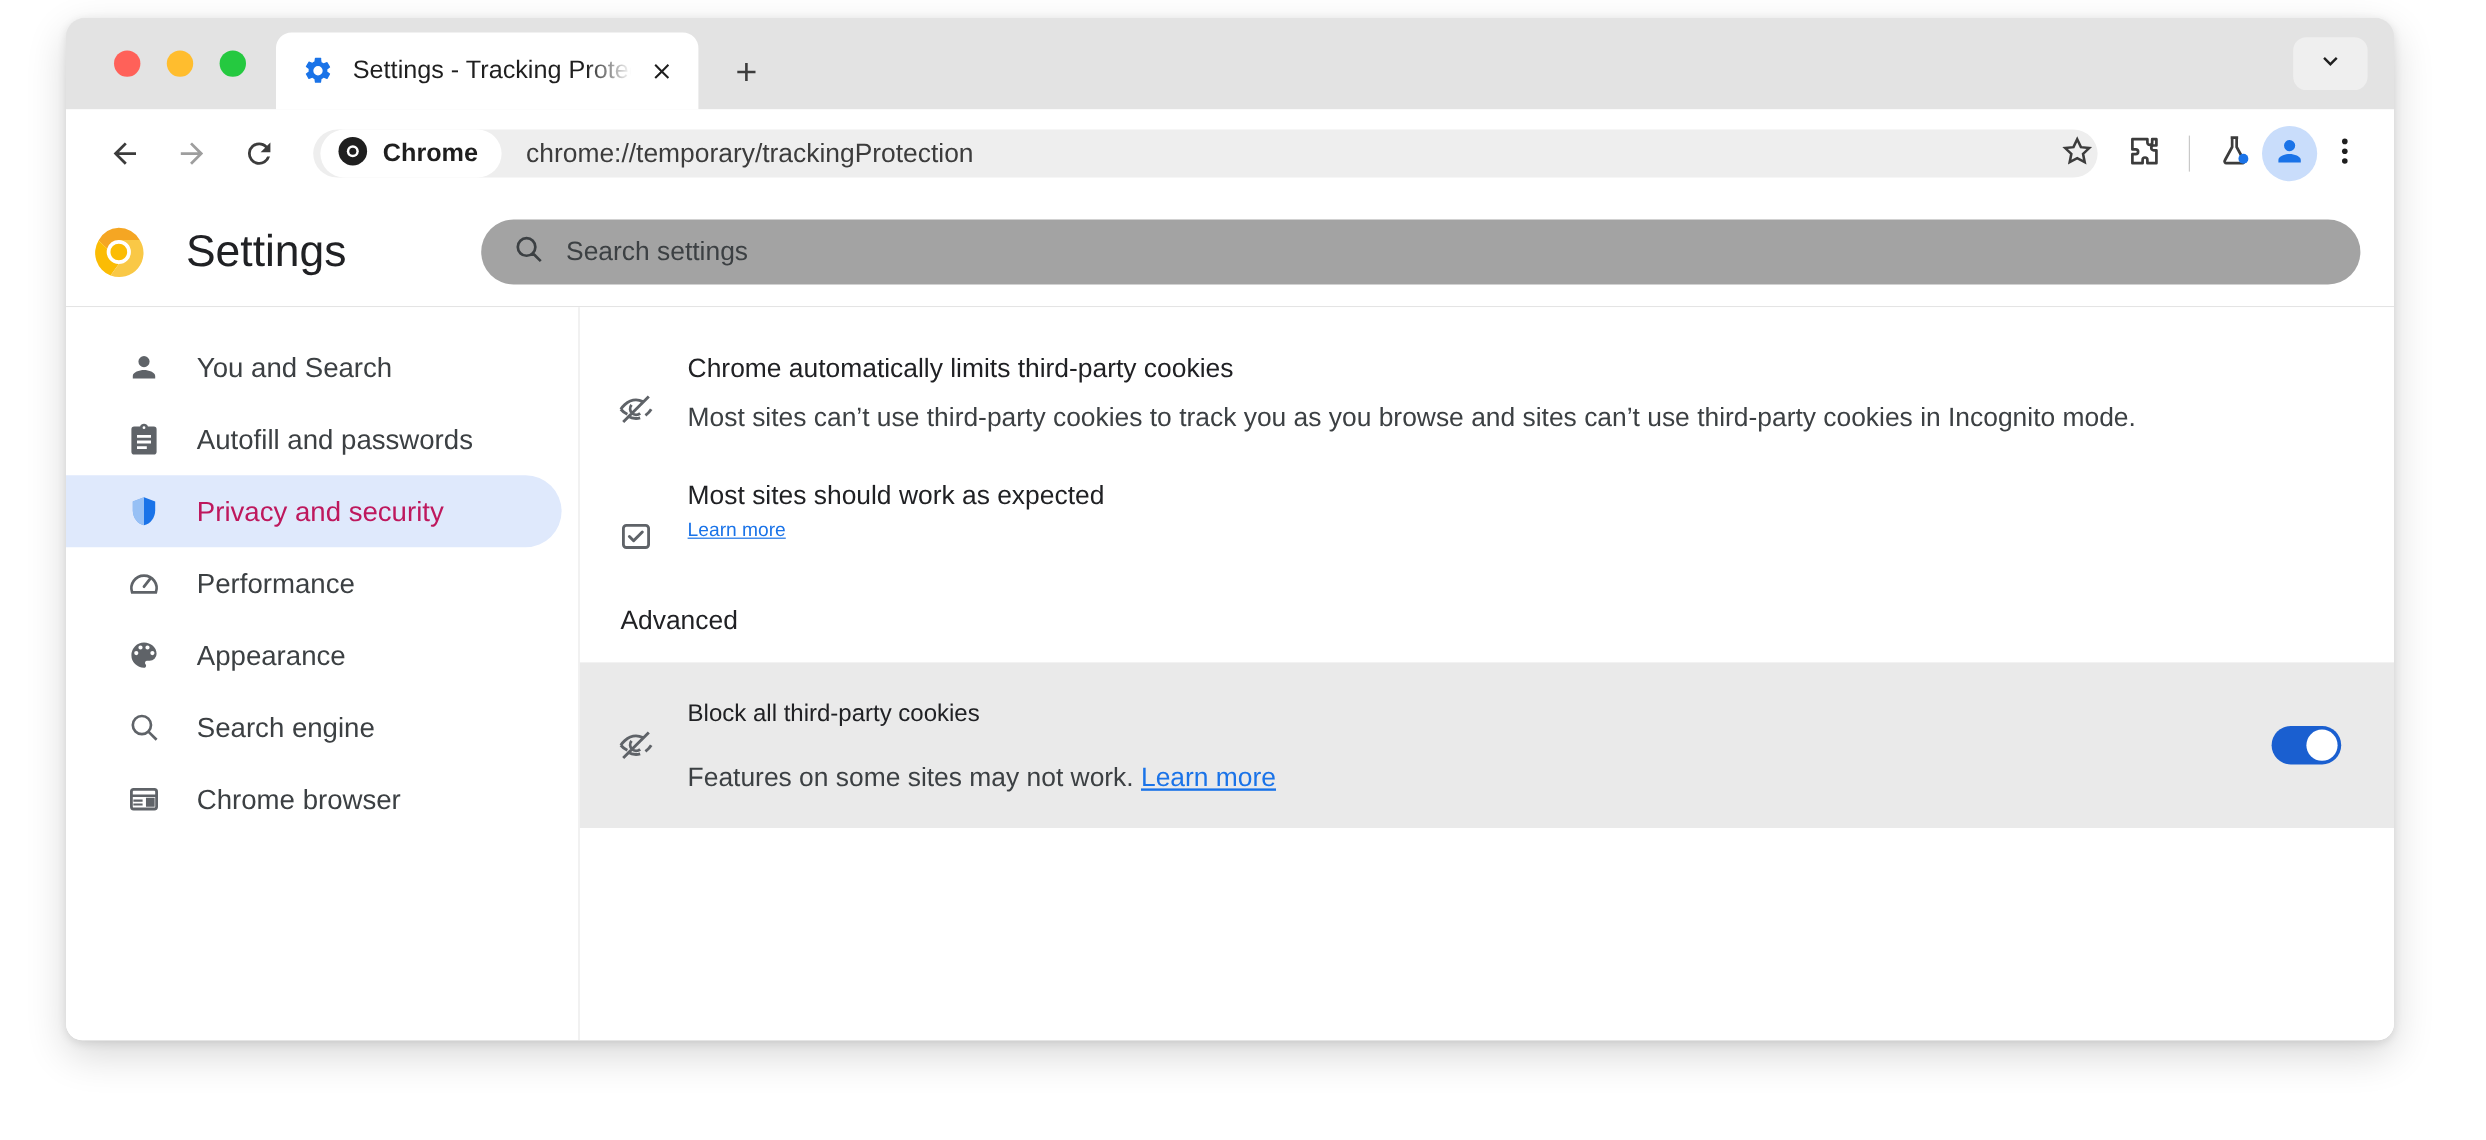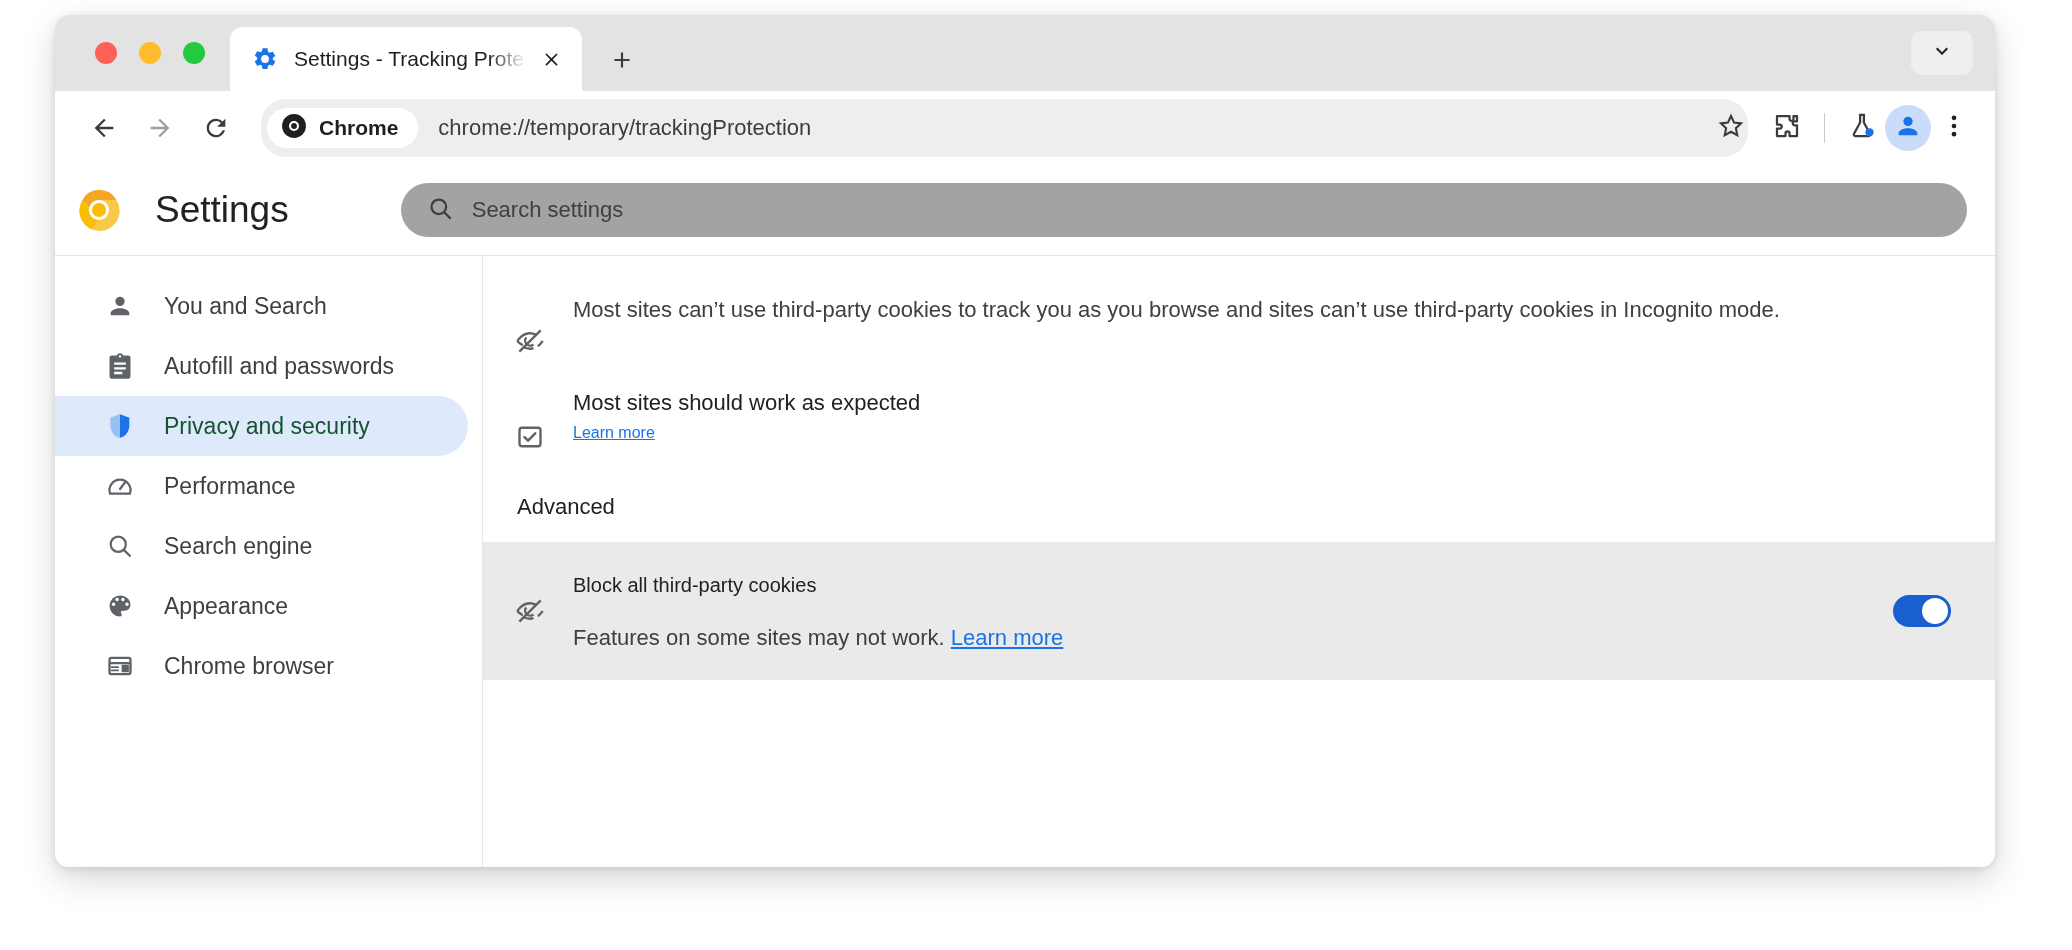--- a/index.html
+++ b/index.html
@@ -118,21 +118,21 @@
   .tb-btn {
     width: 46px; height: 46px;
     display: flex; align-items: center; justify-content: center;
     border-radius: 50%;
     flex: 0 0 auto;
   }
   .nav-gap { width: 10px; flex: 0 0 10px; }
 
   .omnibox {
     flex: 1 1 auto;
-    height: 58px;
+    height: 40px;
     margin: 0 16px 0 22px;
     background: #eeeeee;
     border-radius: 25px;
     display: flex;
     align-items: center;
     padding: 0 6px 0 6px;
     min-width: 0;
   }
   .chrome-chip {
     display: flex;
@@ -245,21 +245,21 @@
   .nav-icon {
     width: 30px; height: 30px;
     flex: 0 0 30px;
     display: flex; align-items: center; justify-content: center;
   }
   .nav-label {
     font-size: 23px;
     margin-left: 29px;
     white-space: nowrap;
   }
-  .nav-item.selected .nav-label { color: #14532d; }
+  .nav-item.selected .nav-label { color: #be185d; }
 
   
   .content {
     flex: 1 1 auto;
     background: #ffffff;
     border-left: 1px solid #e8e8e8;
     position: relative;
     overflow: hidden;
   }
   .content-inner {
@@ -531,33 +531,33 @@
               <path fill="none" stroke="#5f6368" stroke-width="1.9" stroke-linecap="round" d="M3.5 18.5a9 9 0 1 1 17 0z"></path>
               <path fill="none" stroke="#5f6368" stroke-width="2" stroke-linecap="round" d="m12 14.5 4.2-5.4"></path>
             </svg>
           </span>
           <span class="nav-label">Performance</span>
         </div>
 
         <div class="nav-item">
           <span class="nav-icon">
             <svg viewBox="0 0 24 24" width="28" height="28">
+              <path fill="#5f6368" d="M12 3a9 9 0 0 0 0 18c.83 0 1.5-.67 1.5-1.5 0-.39-.15-.74-.39-1a1.49 1.49 0 0 1 1.09-2.5H16a5 5 0 0 0 5-5c0-4.42-4.03-8-9-8zm-5.5 9a1.5 1.5 0 1 1 0-3 1.5 1.5 0 0 1 0 3zm3-4a1.5 1.5 0 1 1 0-3 1.5 1.5 0 0 1 0 3zm5 0a1.5 1.5 0 1 1 0-3 1.5 1.5 0 0 1 0 3zm3.5 4a1.5 1.5 0 1 1 0-3 1.5 1.5 0 0 1 0 3z"></path>
+            </svg>
+          </span>
+          <span class="nav-label">Appearance</span>
+        </div>
+
+        <div class="nav-item">
+          <span class="nav-icon">
+            <svg viewBox="0 0 24 24" width="28" height="28">
               <path fill="none" stroke="#5f6368" stroke-width="1.9" d="M10.5 17a6.5 6.5 0 1 1 0-13 6.5 6.5 0 0 1 0 13zM15.3 15.3 21 21"></path>
             </svg>
           </span>
           <span class="nav-label">Search engine</span>
-        </div>
-
-        <div class="nav-item">
-          <span class="nav-icon">
-            <svg viewBox="0 0 24 24" width="28" height="28">
-              <path fill="#5f6368" d="M12 3a9 9 0 0 0 0 18c.83 0 1.5-.67 1.5-1.5 0-.39-.15-.74-.39-1a1.49 1.49 0 0 1 1.09-2.5H16a5 5 0 0 0 5-5c0-4.42-4.03-8-9-8zm-5.5 9a1.5 1.5 0 1 1 0-3 1.5 1.5 0 0 1 0 3zm3-4a1.5 1.5 0 1 1 0-3 1.5 1.5 0 0 1 0 3zm5 0a1.5 1.5 0 1 1 0-3 1.5 1.5 0 0 1 0 3zm3.5 4a1.5 1.5 0 1 1 0-3 1.5 1.5 0 0 1 0 3z"></path>
-            </svg>
-          </span>
-          <span class="nav-label">Appearance</span>
         </div>
 
         <div class="nav-item">
           <span class="nav-icon">
             <svg viewBox="0 0 24 24" width="28" height="28">
               <rect x="3" y="5" width="18" height="14" rx="1.6" fill="none" stroke="#5f6368" stroke-width="2"></rect>
               <path fill="#5f6368" d="M3 8.6h18v1.8H3zM13.4 11h6.2v6.4h-6.2z"></path>
               <path fill="#5f6368" d="M4.4 12.3h6.6v1.5H4.4zM4.4 15h6.6v1.5H4.4z"></path>
             </svg>
           </span>
@@ -570,20 +570,21 @@
 
           <div class="info-row">
             <span class="info-icon">
               <svg viewBox="0 0 24 24" width="32" height="32">
                 <path fill="none" stroke="#5f6368" stroke-width="1.8" d="M2.5 12S6 6.2 12 6.2c1.6 0 3 .42 4.2 1.05M21.5 12s-1.3 2.15-3.6 3.9M9.2 9.3a3.8 3.8 0 0 0 5.4 5.3M4 20 20 4"></path>
                 <path fill="none" stroke="#5f6368" stroke-width="1.8" d="M6.6 15.2A12.6 12.6 0 0 1 2.5 12"></path>
                 <path fill="none" stroke="#5f6368" stroke-width="1.8" d="M14.6 17.4a9.4 9.4 0 0 1-2.6.4c-2 0-3.8-.64-5.3-1.5"></path>
               </svg>
             </span>
             <div class="info-text">
+              <div class="info-title">Chrome automatically limits third-party cookies</div>
               <div class="info-desc">Most sites can’t use third-party cookies to track you as you browse and sites can’t use third-party cookies in Incognito mode.</div>
             </div>
           </div>
 
           <div class="info-row">
             <span class="info-icon">
               <svg viewBox="0 0 24 24" width="30" height="30">
                 <rect x="3.6" y="4.6" width="16.8" height="14.8" rx="2" fill="none" stroke="#5f6368" stroke-width="1.9"></rect>
                 <path fill="none" stroke="#5f6368" stroke-width="2" stroke-linecap="round" stroke-linejoin="round" d="m7.6 12.1 2.8 2.8 5.8-5.8"></path>
               </svg>

